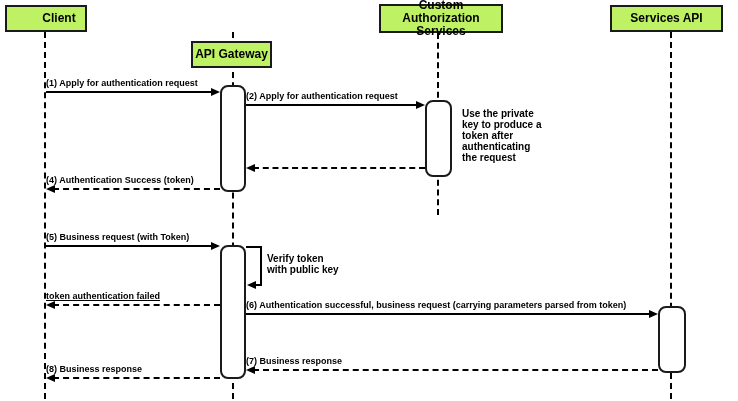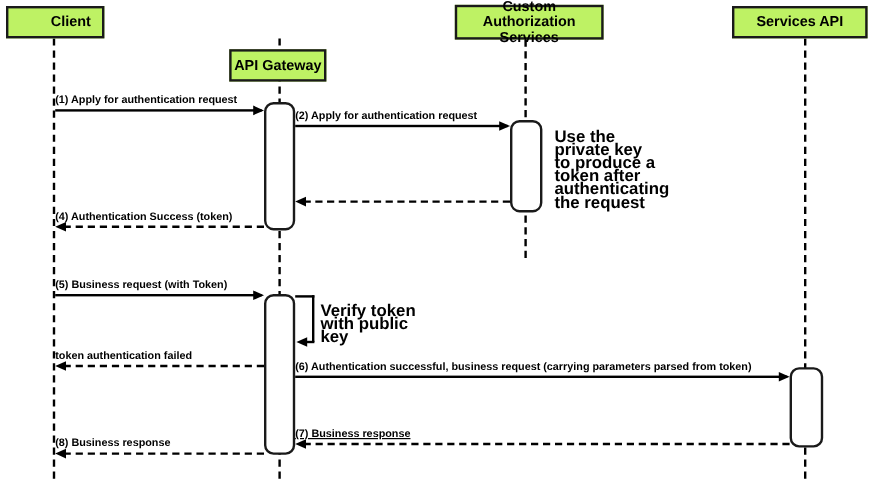--- a/index.html
+++ b/index.html
@@ -22,21 +22,21 @@
   .vline { position:absolute; width:0; border-left:2px solid #000; z-index:3; }
   .head-r { position:absolute; width:0; height:0; z-index:3;
     border-top:4px solid transparent; border-bottom:4px solid transparent; border-left:9px solid #000; }
   .head-l { position:absolute; width:0; height:0; z-index:3;
     border-top:4px solid transparent; border-bottom:4px solid transparent; border-right:9px solid #000; }
   .mlabel {
     position:absolute; font-size:9px; font-weight:bold; line-height:11px;
     text-align:left; white-space:nowrap; z-index:5;
   }
   .block-label {
-    position:absolute; font-size:14px; font-weight:bold; line-height:11px;
+    position:absolute; font-size:10px; font-weight:bold; line-height:11px;
     text-align:left; white-space:normal; z-index:5;
   }
   .pre { white-space:pre-line; }
 </style>
 </head>
 <body>
 
 <div class="canvas">
 
   <div class="lifeline" style="left:44px; top:32px; height:367px;"></div>
@@ -85,27 +85,27 @@
 
   <div class="hline" style="left:246px; top:246px; width:16px;"></div>
   <div class="vline" style="left:260px; top:246px; height:39px;"></div>
   <div class="hline" style="left:252px; top:284px; width:10px;"></div>
   <div class="head-l" style="left:247px; top:281px;"></div>
   <div class="block-label pre" style="left:267px; top:253px; width:90px;">Verify token
 with public key</div>
 
   <div class="hline dash" style="left:53px; top:304px; width:167px;"></div>
   <div class="head-l" style="left:46px; top:301px;"></div>
-  <div class="mlabel" style="left:46px; top:291px; width:194px;">token authentication failed</div>
+  <div class="mlabel" style="left:46px; top:291px; width:194px;text-decoration:underline;">token authentication failed</div>
 
   <div class="hline" style="left:246px; top:313px; width:410px;"></div>
   <div class="head-r" style="left:649px; top:310px;"></div>
   <div class="mlabel" style="left:246px; top:300px; width:412px;">(6) Authentication successful, business request (carrying parameters parsed from token)</div>
 
   <div class="hline dash" style="left:253px; top:369px; width:405px;"></div>
   <div class="head-l" style="left:246px; top:366px;"></div>
-  <div class="mlabel" style="left:246px; top:356px; width:412px;text-decoration:underline;">(7) Business response</div>
+  <div class="mlabel" style="left:246px; top:356px; width:412px;">(7) Business response</div>
 
   <div class="hline dash" style="left:53px; top:377px; width:167px;"></div>
   <div class="head-l" style="left:46px; top:374px;"></div>
   <div class="mlabel" style="left:46px; top:364px; width:174px;">(8) Business response</div>
 
 </div>
 
 </body></html>

